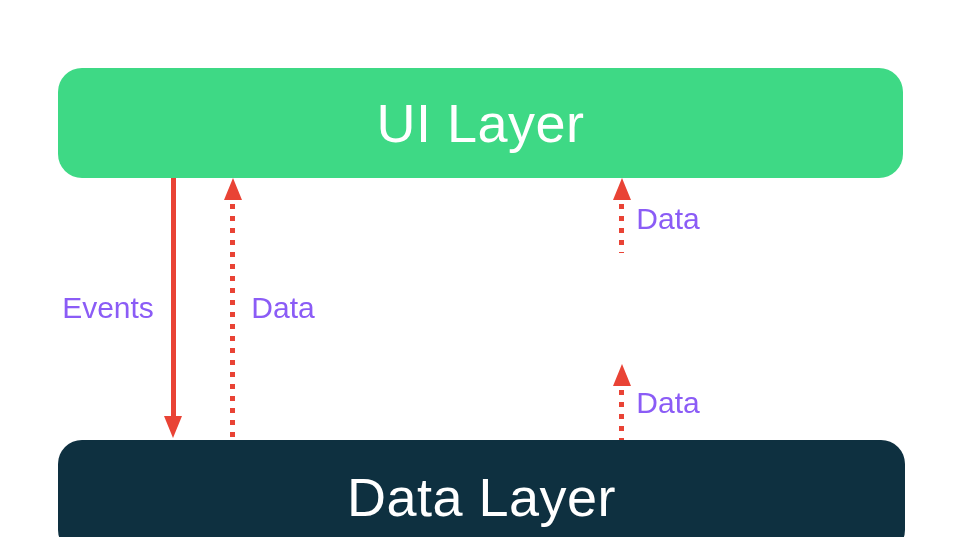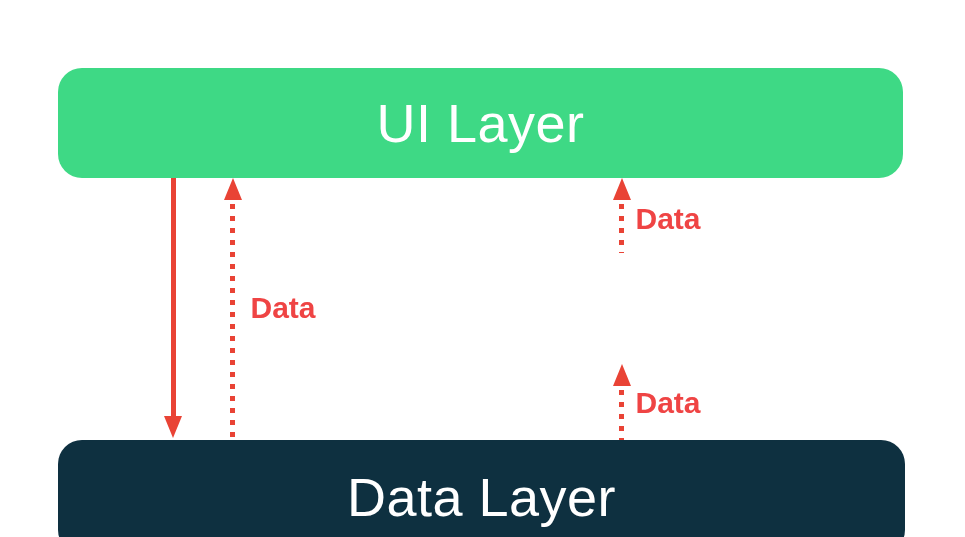--- a/index.html
+++ b/index.html
@@ -65,26 +65,25 @@
     width: 0;
     height: 0;
     border-left: 9px solid transparent;
     border-right: 9px solid transparent;
   }
   .arrow-head.down { border-top: 22px solid #E94335; }
   .arrow-head.up   { border-bottom: 22px solid #E94335; }
   .flow-label {
     position: absolute;
     width: 120px;
-    color: #ef4444;
+    color: #8b5cf6;
     font-size: 30px;
     line-height: 34px;
     text-align: center;
     white-space: nowrap;
-    font-weight: bold;
   }
   #lbl-events          { left: 48px;  top: 259px; }
   #lbl-data-left       { left: 223px; top: 259px; }
   #lbl-data-up-right   { left: 608px; top: 170px; }
   #lbl-data-down-right { left: 608px; top: 354px; }
 
   
   #events-line { left: 171px; top: 146px; height: 238px; }
   #events-head { left: 164px; top: 384px; }
 
@@ -109,20 +108,21 @@
     <span class="layer-label">UI Layer</span>
   </div>
 
 
   <div class="layer-box box-data">
     <span class="layer-label">Data Layer</span>
   </div>
 
   <div id="events-line" class="solid-line"></div>
   <div id="events-head" class="arrow-head down"></div>
+  <div id="lbl-events" class="flow-label">Events</div>
 
   <div id="d1-head" class="arrow-head up"></div>
   <div id="d1-line" class="dotted-line"></div>
   <div id="lbl-data-left" class="flow-label">Data</div>
 
   <div id="d2-head" class="arrow-head up"></div>
   <div id="d2-line" class="dotted-line"></div>
   <div id="lbl-data-up-right" class="flow-label">Data</div>
 
   <div id="d3-head" class="arrow-head up"></div>

